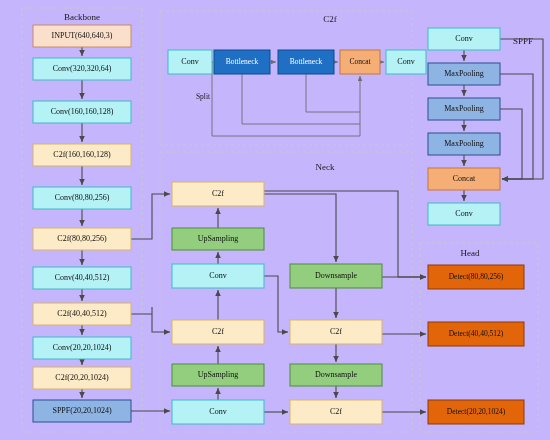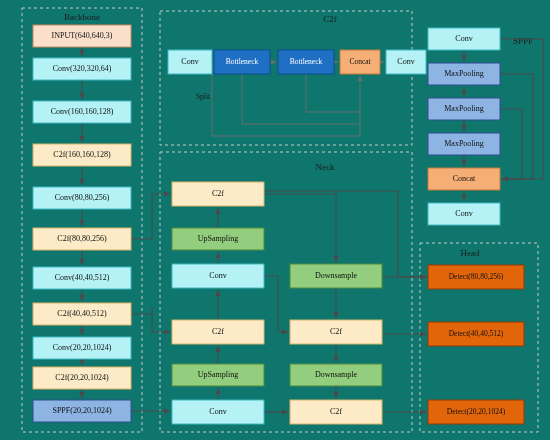--- a/index.html
+++ b/index.html
@@ -4,21 +4,21 @@
 <style>
   html, body {
     margin: 0;
     padding: 0;
     background: #ffffff;
   }
   #diagram-root {
     position: relative;
     width: 550px;
     height: 440px;
-    background: #0f766e;
+    background: #c4b5fd;
     font-family: "Liberation Serif", "DejaVu Serif", serif;
     overflow: hidden;
   }
   svg.layer {
     position: absolute;
     top: 0;
     left: 0;
     width: 550px;
     height: 440px;
   }

